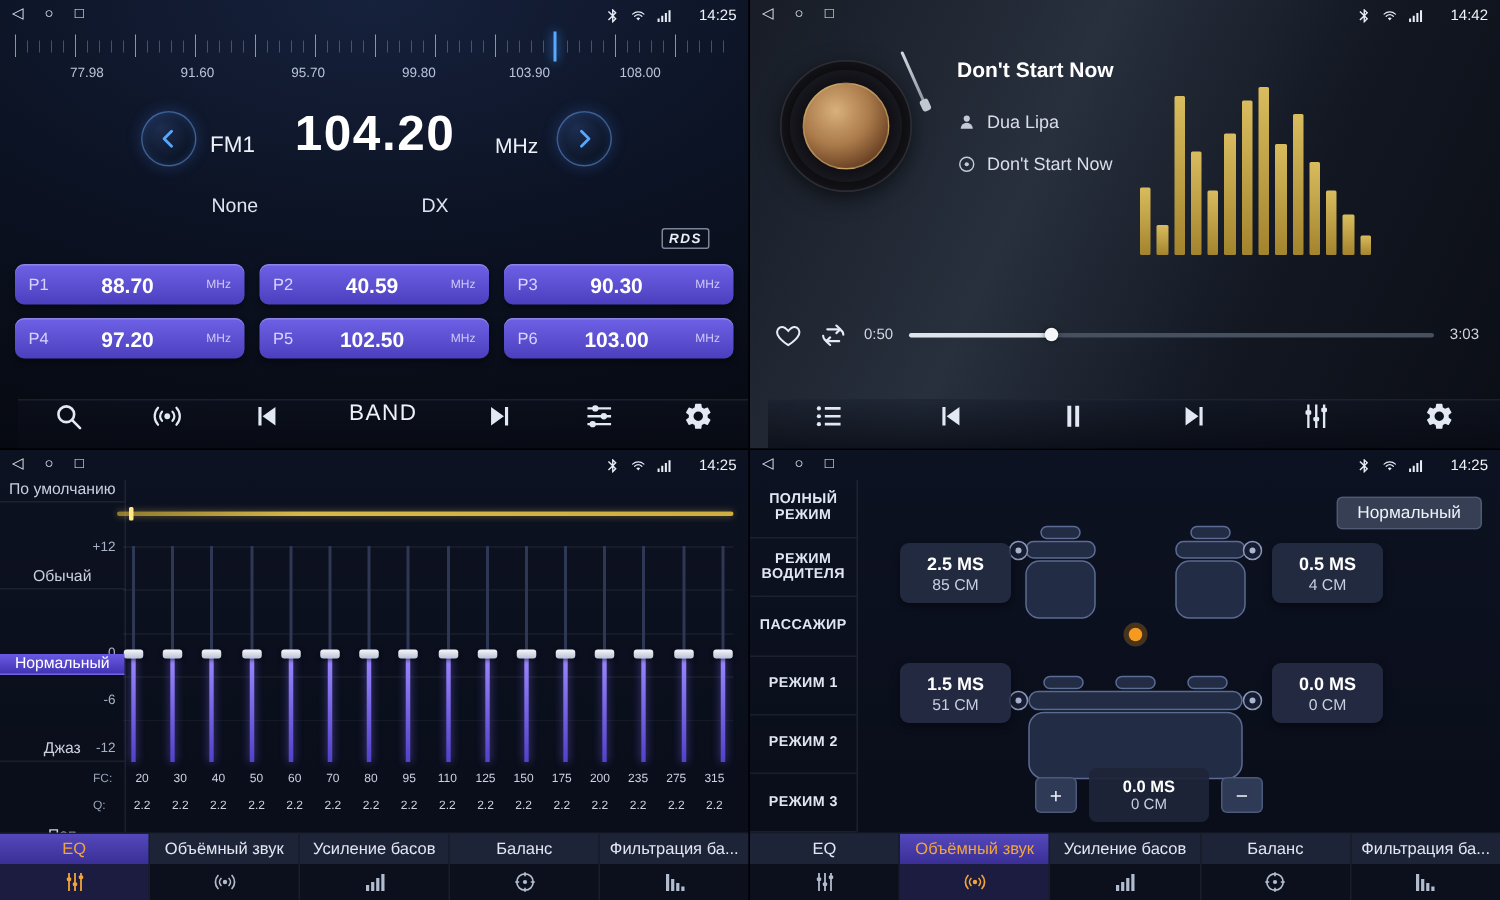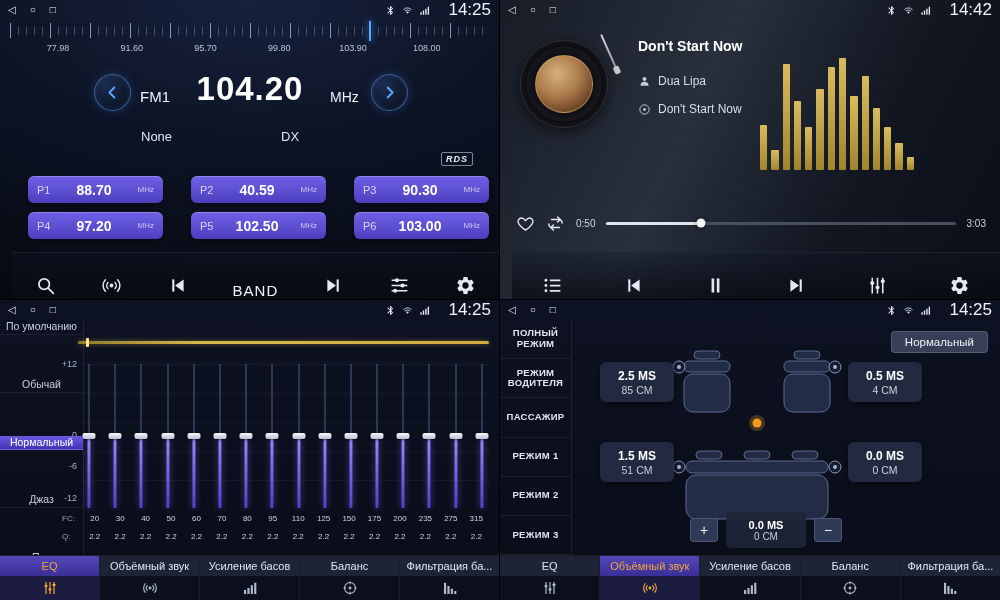--- a/index.html
+++ b/index.html
@@ -11,45 +11,45 @@
   .panel.radio {background:radial-gradient(130% 110% at 50% 0%, #16213c 0%, #0c1324 45%, #060910 100%);border-right:1px solid #000;border-bottom:1px solid #000;}
   .panel.player {background:linear-gradient(115deg,#171c26 0%,#28303d 38%,#121722 68%,#0b0e15 100%);border-bottom:1px solid #000;}
   .panel.eq {background:linear-gradient(180deg,#0d1222 0%,#090d18 100%);border-right:1px solid #000;}
   .panel.surround {background:linear-gradient(180deg,#0d1222 0%,#090d18 100%);}
 
   
   .statusbar {position:absolute;top:0;left:0;right:0;height:20px;display:flex;justify-content:space-between;align-items:center;padding:0 8px;z-index:7;}
   .sb-nav {display:flex;gap:14px;color:#e6ebf4;font-size:10px;line-height:1;}
   .sb-right {display:flex;align-items:center;gap:6px;color:#e6ebf4;}
   .st-icon {width:11px;height:11px;color:#e6ebf4;}
-  .sb-time {font-size:17px;color:#f0f3f8;margin-left:12px;}
+  .sb-time {font-size:10px;color:#f0f3f8;margin-left:12px;}
 
   
-  .toolbar {position:absolute;left:0;right:0;bottom:0;height:47px;display:flex;align-items:flex-end;justify-content:space-around;border-top:1px solid rgba(140,160,200,.14);background:linear-gradient(180deg,rgba(16,22,38,.35),rgba(8,11,20,.78));margin-left:12px;}
+  .toolbar {position:absolute;left:0;right:0;bottom:0;height:33px;display:flex;align-items:flex-start;justify-content:space-around;border-top:1px solid rgba(140,160,200,.14);background:linear-gradient(180deg,rgba(16,22,38,.35),rgba(8,11,20,.78));margin-left:12px;}
   .tb-icon {width:21px;height:21px;color:#e3e9f4;}
   .band-btn {font-size:15px;letter-spacing:1px;color:#eef2f8;font-weight:500;}
 
   
   .scale {position:absolute;left:10px;right:10px;top:23px;height:40px;}
   .ticks-major {position:absolute;left:0;right:0;top:0;height:15px;background:repeating-linear-gradient(90deg, rgba(160,178,210,.85) 0 1px, transparent 1px 40px);}
   .ticks-minor {position:absolute;left:0;right:0;top:4px;height:8px;background:repeating-linear-gradient(90deg, rgba(120,138,170,.5) 0 1px, transparent 1px 8px);}
   .pointer {position:absolute;top:-2px;width:2px;height:20px;background:#58aaff;box-shadow:0 0 7px #3f96ff;}
   .scale-labels {position:absolute;left:0;right:0;top:20px;height:12px;}
   .scale-label {position:absolute;transform:translateX(-50%);font-size:9px;color:#b9c4da;white-space:nowrap;}
   .round-btn {position:absolute;width:37px;height:37px;border-radius:50%;border:1px solid rgba(100,150,230,.55);background:radial-gradient(circle at 35% 30%, #1d2d50, #0c1526 70%);display:flex;align-items:center;justify-content:center;color:#56a8ff;box-shadow:0 0 10px rgba(70,140,255,.25), inset 0 0 6px rgba(80,140,255,.2);}
   .round-btn svg {width:15px;height:15px;}
   .rb-prev {left:94px;top:74px;} .rb-next {left:371px;top:74px;}
   .fm-band {position:absolute;left:140px;top:88px;font-size:15px;color:#eef2f8;}
   .freq-big {position:absolute;left:180px;width:140px;top:70px;text-align:center;font-size:33px;font-weight:700;color:#fff;letter-spacing:1px;}
   .mhz {position:absolute;left:330px;top:89px;font-size:14px;color:#eef2f8;}
   .none-label {position:absolute;left:141px;top:129px;font-size:13px;color:#dfe5f0;}
   .dx-label {position:absolute;left:281px;top:129px;font-size:13px;color:#dfe5f0;}
   .rds-badge {position:absolute;right:26px;top:152px;font-size:9px;font-style:italic;font-weight:700;color:#e8edf6;border:1px solid rgba(200,210,230,.6);border-radius:2px;padding:1px 4px;letter-spacing:1px;}
   .presets {position:absolute;left:10px;right:10px;top:176px;display:grid;grid-template-columns:repeat(3,1fr);gap:9px 10px;}
-  .preset {height:27px;border-radius:6px;background:linear-gradient(180deg,#6e61e6,#4c3fbe);display:flex;align-items:center;justify-content:space-between;padding:0 9px;box-shadow:inset 0 1px 0 rgba(255,255,255,.22), 0 2px 4px rgba(0,0,0,.4);margin-left:18px;}
+  .preset {height:27px;border-radius:6px;background:linear-gradient(180deg,#6e61e6,#4c3fbe);display:flex;align-items:center;justify-content:space-between;padding:0 9px;box-shadow:inset 0 1px 0 rgba(255,255,255,.22), 0 2px 4px rgba(0,0,0,.4);}
   .p-label {font-size:11px;color:#d9d3ff;}
   .p-freq {font-size:14px;font-weight:600;color:#fff;}
   .p-unit {font-size:8px;color:#cfc9f7;}
 
   
   .album {position:absolute;left:20px;top:40px;width:88px;height:88px;}
   .vinyl {position:absolute;inset:0;border-radius:50%;border:1px solid #2c2c34;box-shadow:0 4px 14px rgba(0,0,0,.6);
     background:radial-gradient(circle,#2a2118 0%,#191511 22%,#101014 30%,#17171e 45%,#0e0e13 46%,#17171e 61%,#0d0d12 62%,#15151a 77%,#0b0b10 78%,#121218 100%);}
   .photo {position:absolute;inset:15px;border-radius:50%;background:radial-gradient(circle at 38% 32%, #d8b07a 0%, #a9794a 45%, #6e4526 75%, #472a15 100%);border:1px solid rgba(220,190,120,.5);}
   .tonearm {position:absolute;right:6px;top:-6px;width:2px;height:40px;background:linear-gradient(180deg,#d6d9e0,#8b8f99);transform:rotate(-24deg);transform-origin:top right;border-radius:1px;}

